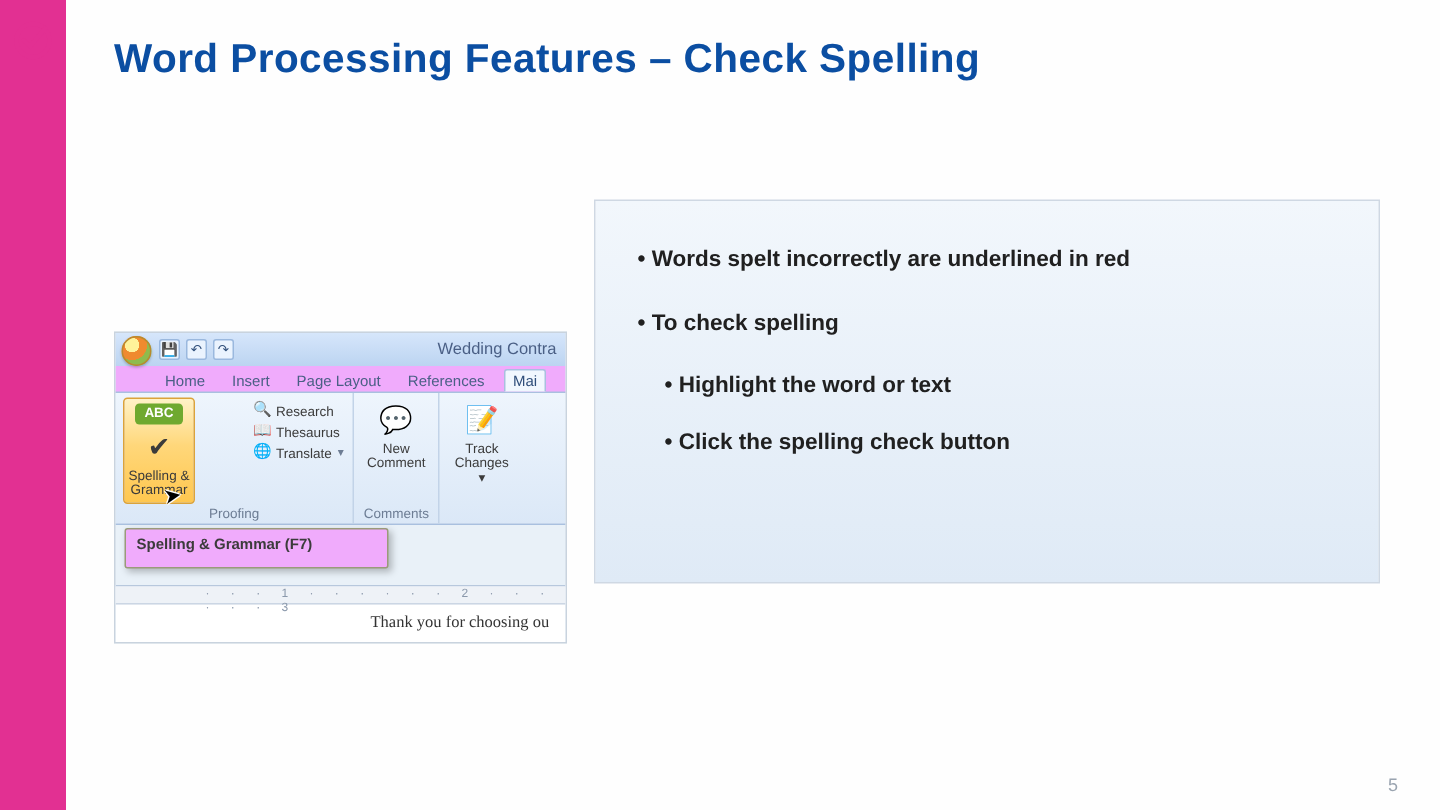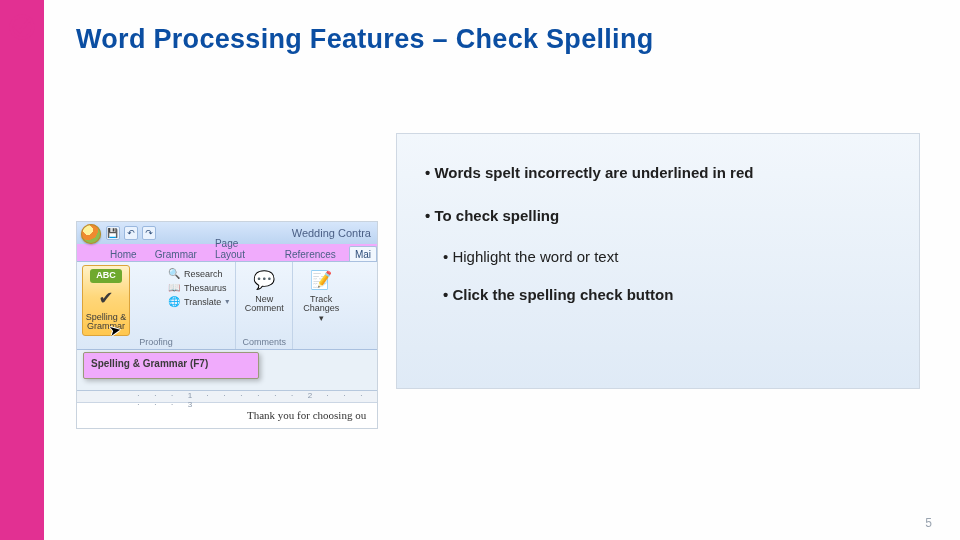--- a/index.html
+++ b/index.html
@@ -47,21 +47,21 @@
     height: 256px;
     background: linear-gradient(180deg, #f2f7fc 0%, #dfeaf6 100%);
     border: 1px solid #cfd8e3;
     padding: 30px 28px 18px 28px;
     font-size: 15px;
     line-height: 1.25;
     color: #202020;
   }
   .info-panel .b0 { margin: 0 0 24px 0; font-weight: bold; text-align: justify; }
   .info-panel .b1 { margin: 0 0 22px 0; font-weight: bold; }
-  .info-panel .b2 { margin: 0 0 20px 18px; font-weight: normal; }
+  .info-panel .b2 { margin: 0 0 20px 18px; font-weight: bold; }
   .info-panel .b3 { margin: 0 0 0 18px; font-weight: bold; }
   .bullet::before { content: "• "; }
 
   
   .word-shot {
     position: absolute;
     left: 76px;
     top: 221px;
     width: 302px;
     height: 208px;
@@ -271,21 +271,21 @@
     <div class="qat">
       <div class="q">💾</div>
       <div class="q">↶</div>
       <div class="q">↷</div>
     </div>
     <div class="doc-title">Wedding Contra</div>
   </div>
 
   <div class="w-tabs">
     <div class="tab">Home</div>
-    <div class="tab">Grammar</div>
+    <div class="tab">Insert</div>
     <div class="tab">Page Layout</div>
     <div class="tab">References</div>
     <div class="tab active">Mai</div>
   </div>
 
   <div class="w-ribbon">
 
     <div class="grp" style="position:relative;">
       <div class="grp-body">
         <div class="bigbtn sel">

